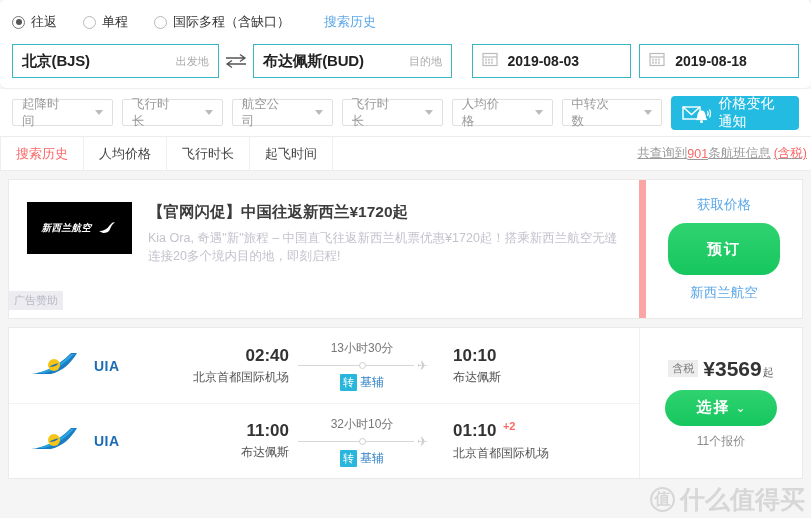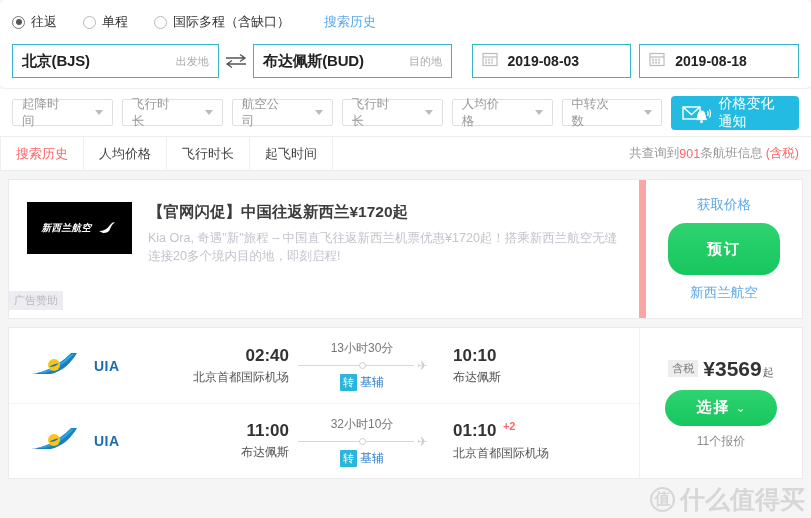--- a/index.html
+++ b/index.html
@@ -168,23 +168,24 @@
     color: #444;
     border-right: 1px solid #eee;
     cursor: pointer;
   }
   .sort-tab:first-child { border-left: 1px solid #eee; }
   .sort-tab.active { color: #fa6767; }
   .result-count {
     margin-left: auto;
     display: flex;
     align-items: center;
-    padding-right: 12px;
+    padding-right: 4px;
     font-size: 12.5px;
     color: #999;
+    text-decoration: underline;
   }
   .count-num { color: #fa6767; }
   .count-tax { color: #fa6767; margin-left: 3px; }
 
   
   .list { padding: 8px 8px 0 8px; }
   .card {
     background: #fff;
     border: 1px solid #eaeaea;
     display: flex;

